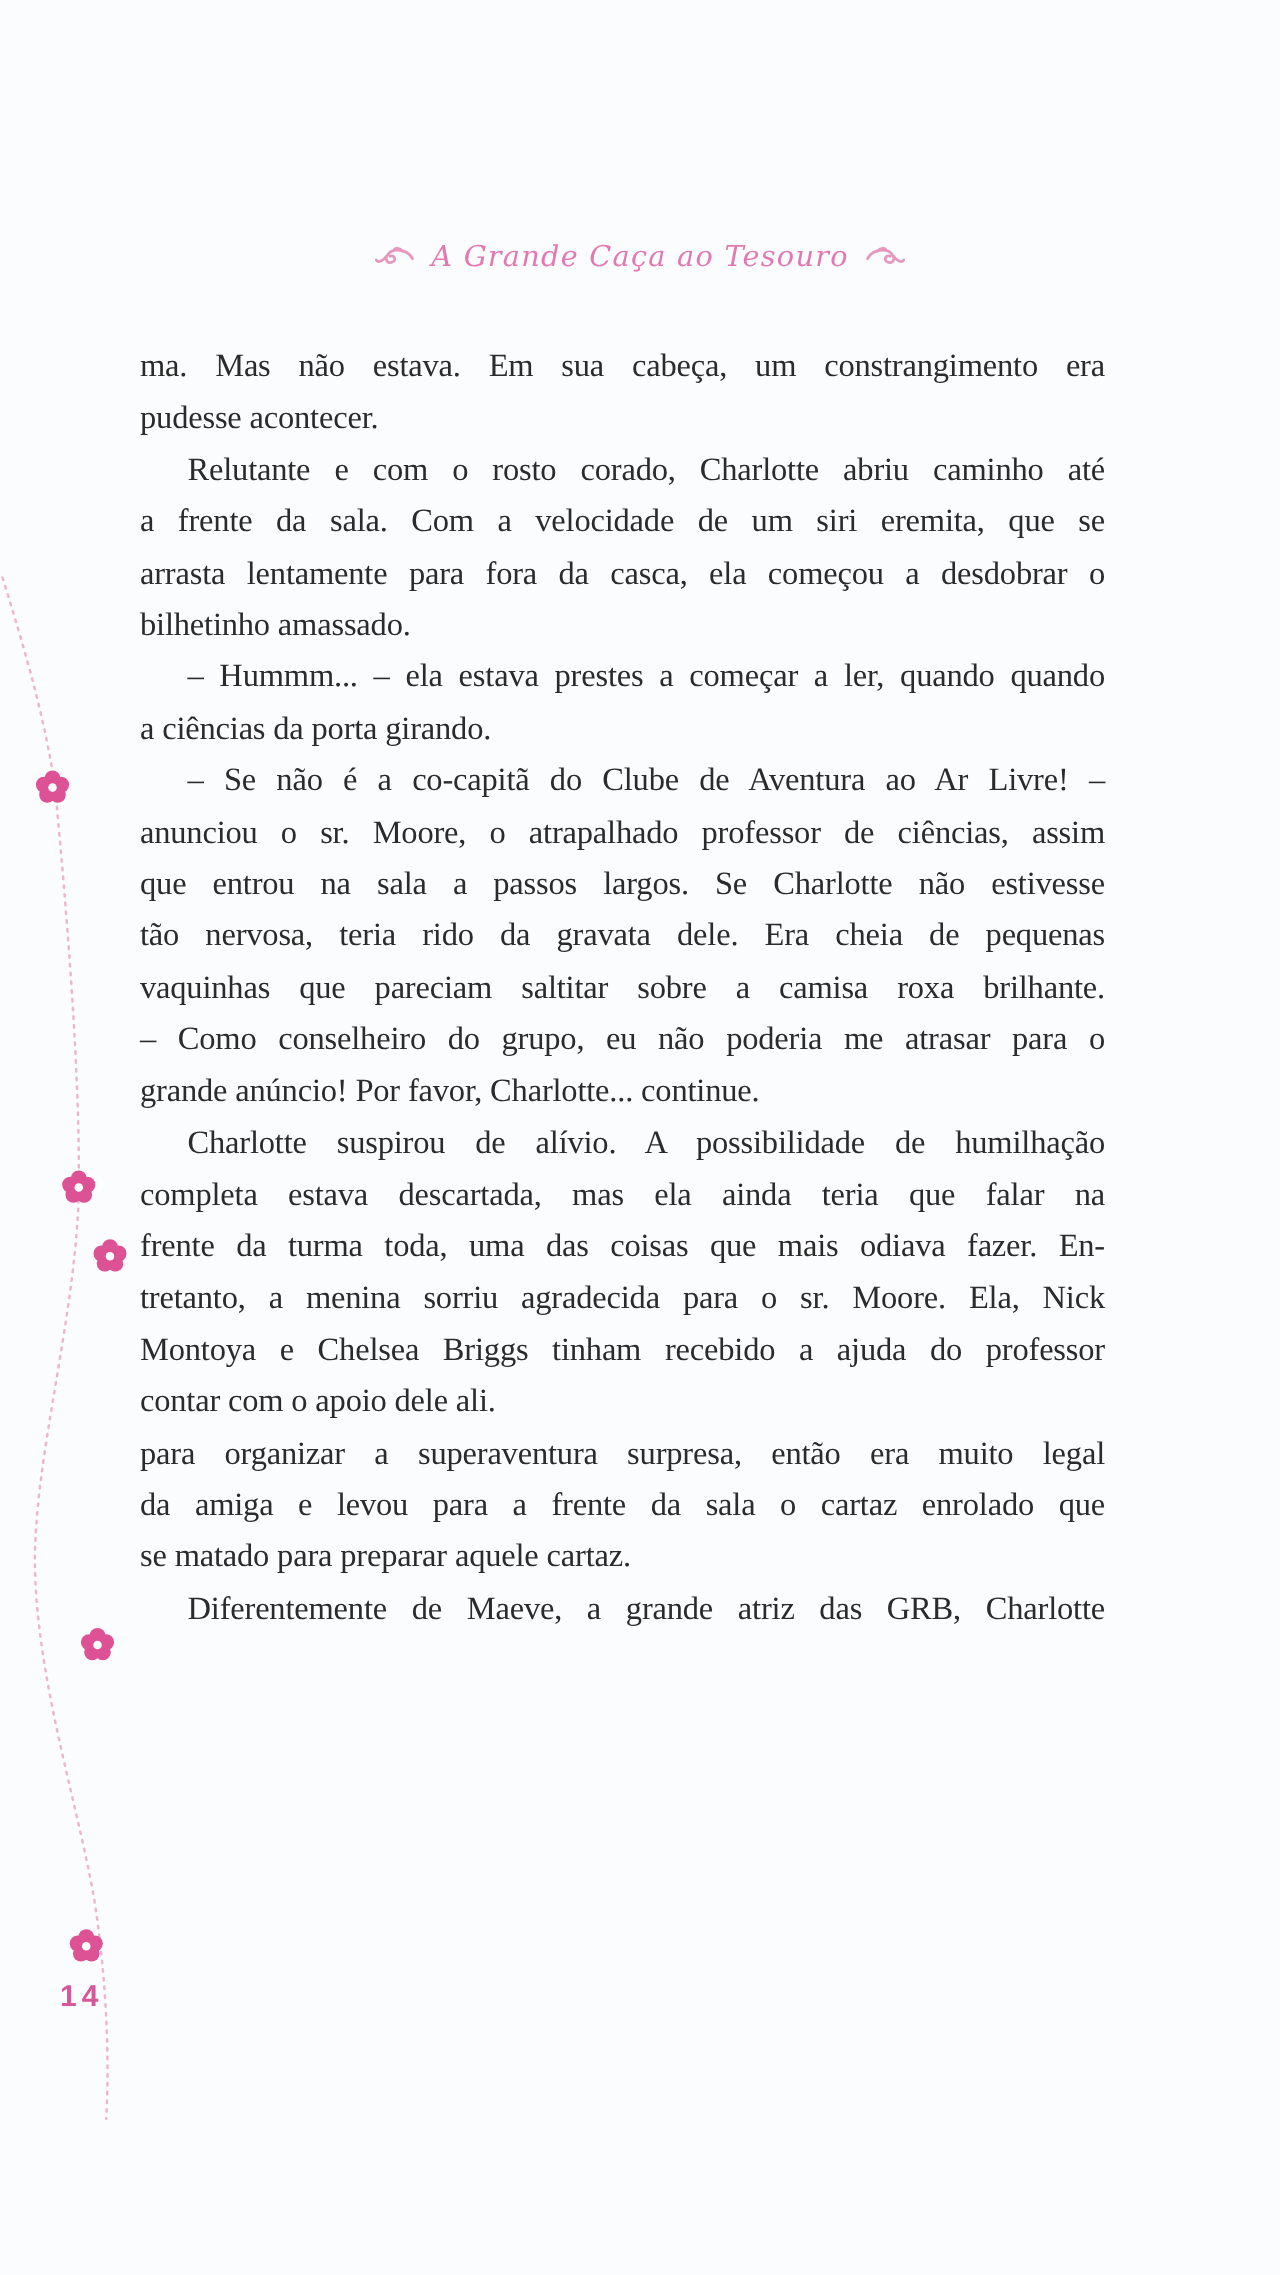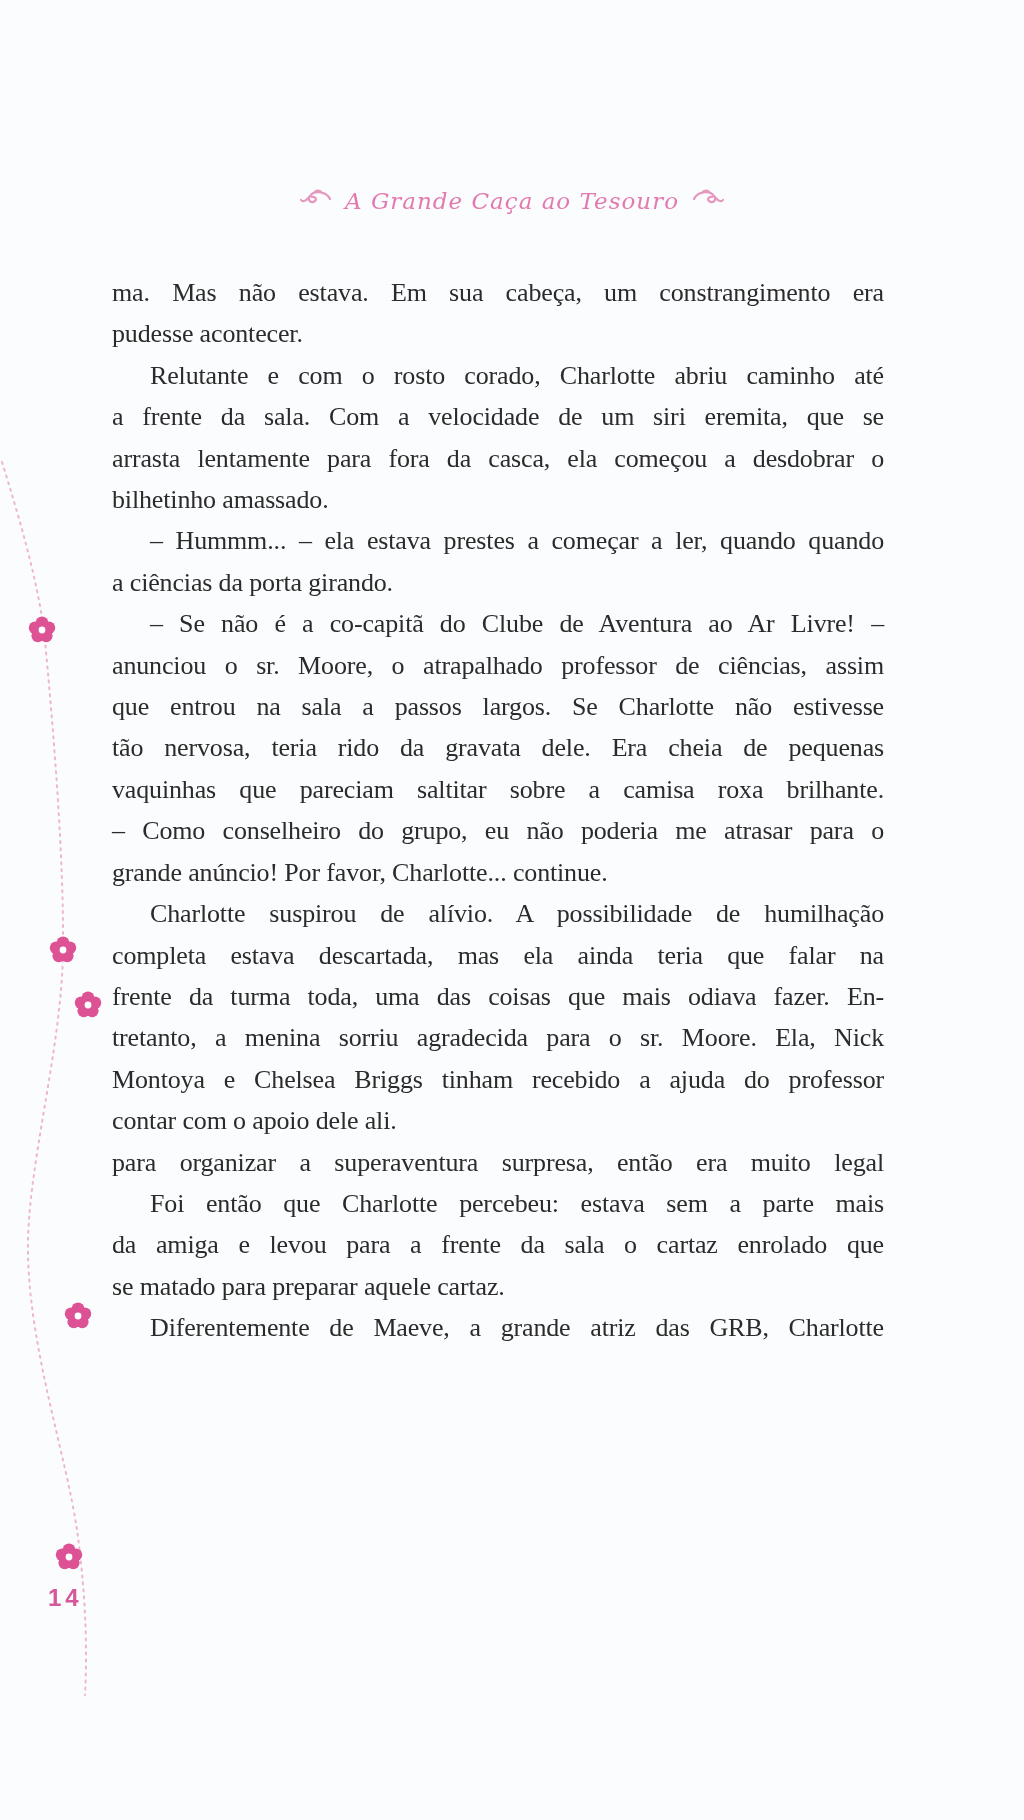--- a/index.html
+++ b/index.html
@@ -14,21 +14,21 @@
     overflow: hidden;
   }
 
   
   .running-header {
     position: absolute;
     left: 0; right: 0; top: 188px;
     height: 36px;
     display: flex;
     justify-content: center;
-    align-items: flex-start;
+    align-items: center;
     gap: 13px;
   }
   .book-title {
     font-family: "DejaVu Serif", serif;
     font-style: italic;
     font-size: 23px;
     letter-spacing: 1px;
     color: var(--title-pink, #e27ab1);
     white-space: nowrap;
   }
@@ -155,21 +155,20 @@
       <div class="line">vaquinhas que pareciam saltitar sobre a camisa roxa brilhante.</div>
       <div class="line">– Como conselheiro do grupo, eu não poderia me atrasar para o</div>
       <div class="line last">grande anúncio! Por favor, Charlotte... continue.</div>
       <div class="line indent">Charlotte suspirou de alívio. A possibilidade de humilhação</div>
       <div class="line">completa estava descartada, mas ela ainda teria que falar na</div>
       <div class="line">frente da turma toda, uma das coisas que mais odiava fazer. En-</div>
       <div class="line">tretanto, a menina sorriu agradecida para o sr. Moore. Ela, Nick</div>
       <div class="line">Montoya e Chelsea Briggs tinham recebido a ajuda do professor</div>
       <div class="line last">contar com o apoio dele ali.</div>
       <div class="line">para organizar a superaventura surpresa, então era muito legal</div>
-      <div class="line indent">Foi então que Charlotte percebeu: estava sem a parte mais</div>
       <div class="line">da amiga e levou para a frente da sala o cartaz enrolado que</div>
       <div class="line last">se matado para preparar aquele cartaz.</div>
       <div class="line indent">Diferentemente de Maeve, a grande atriz das GRB, Charlotte</div>
     </div>
 
   <div class="page-number">14</div>
 
 </div>
 
 </body></html>

